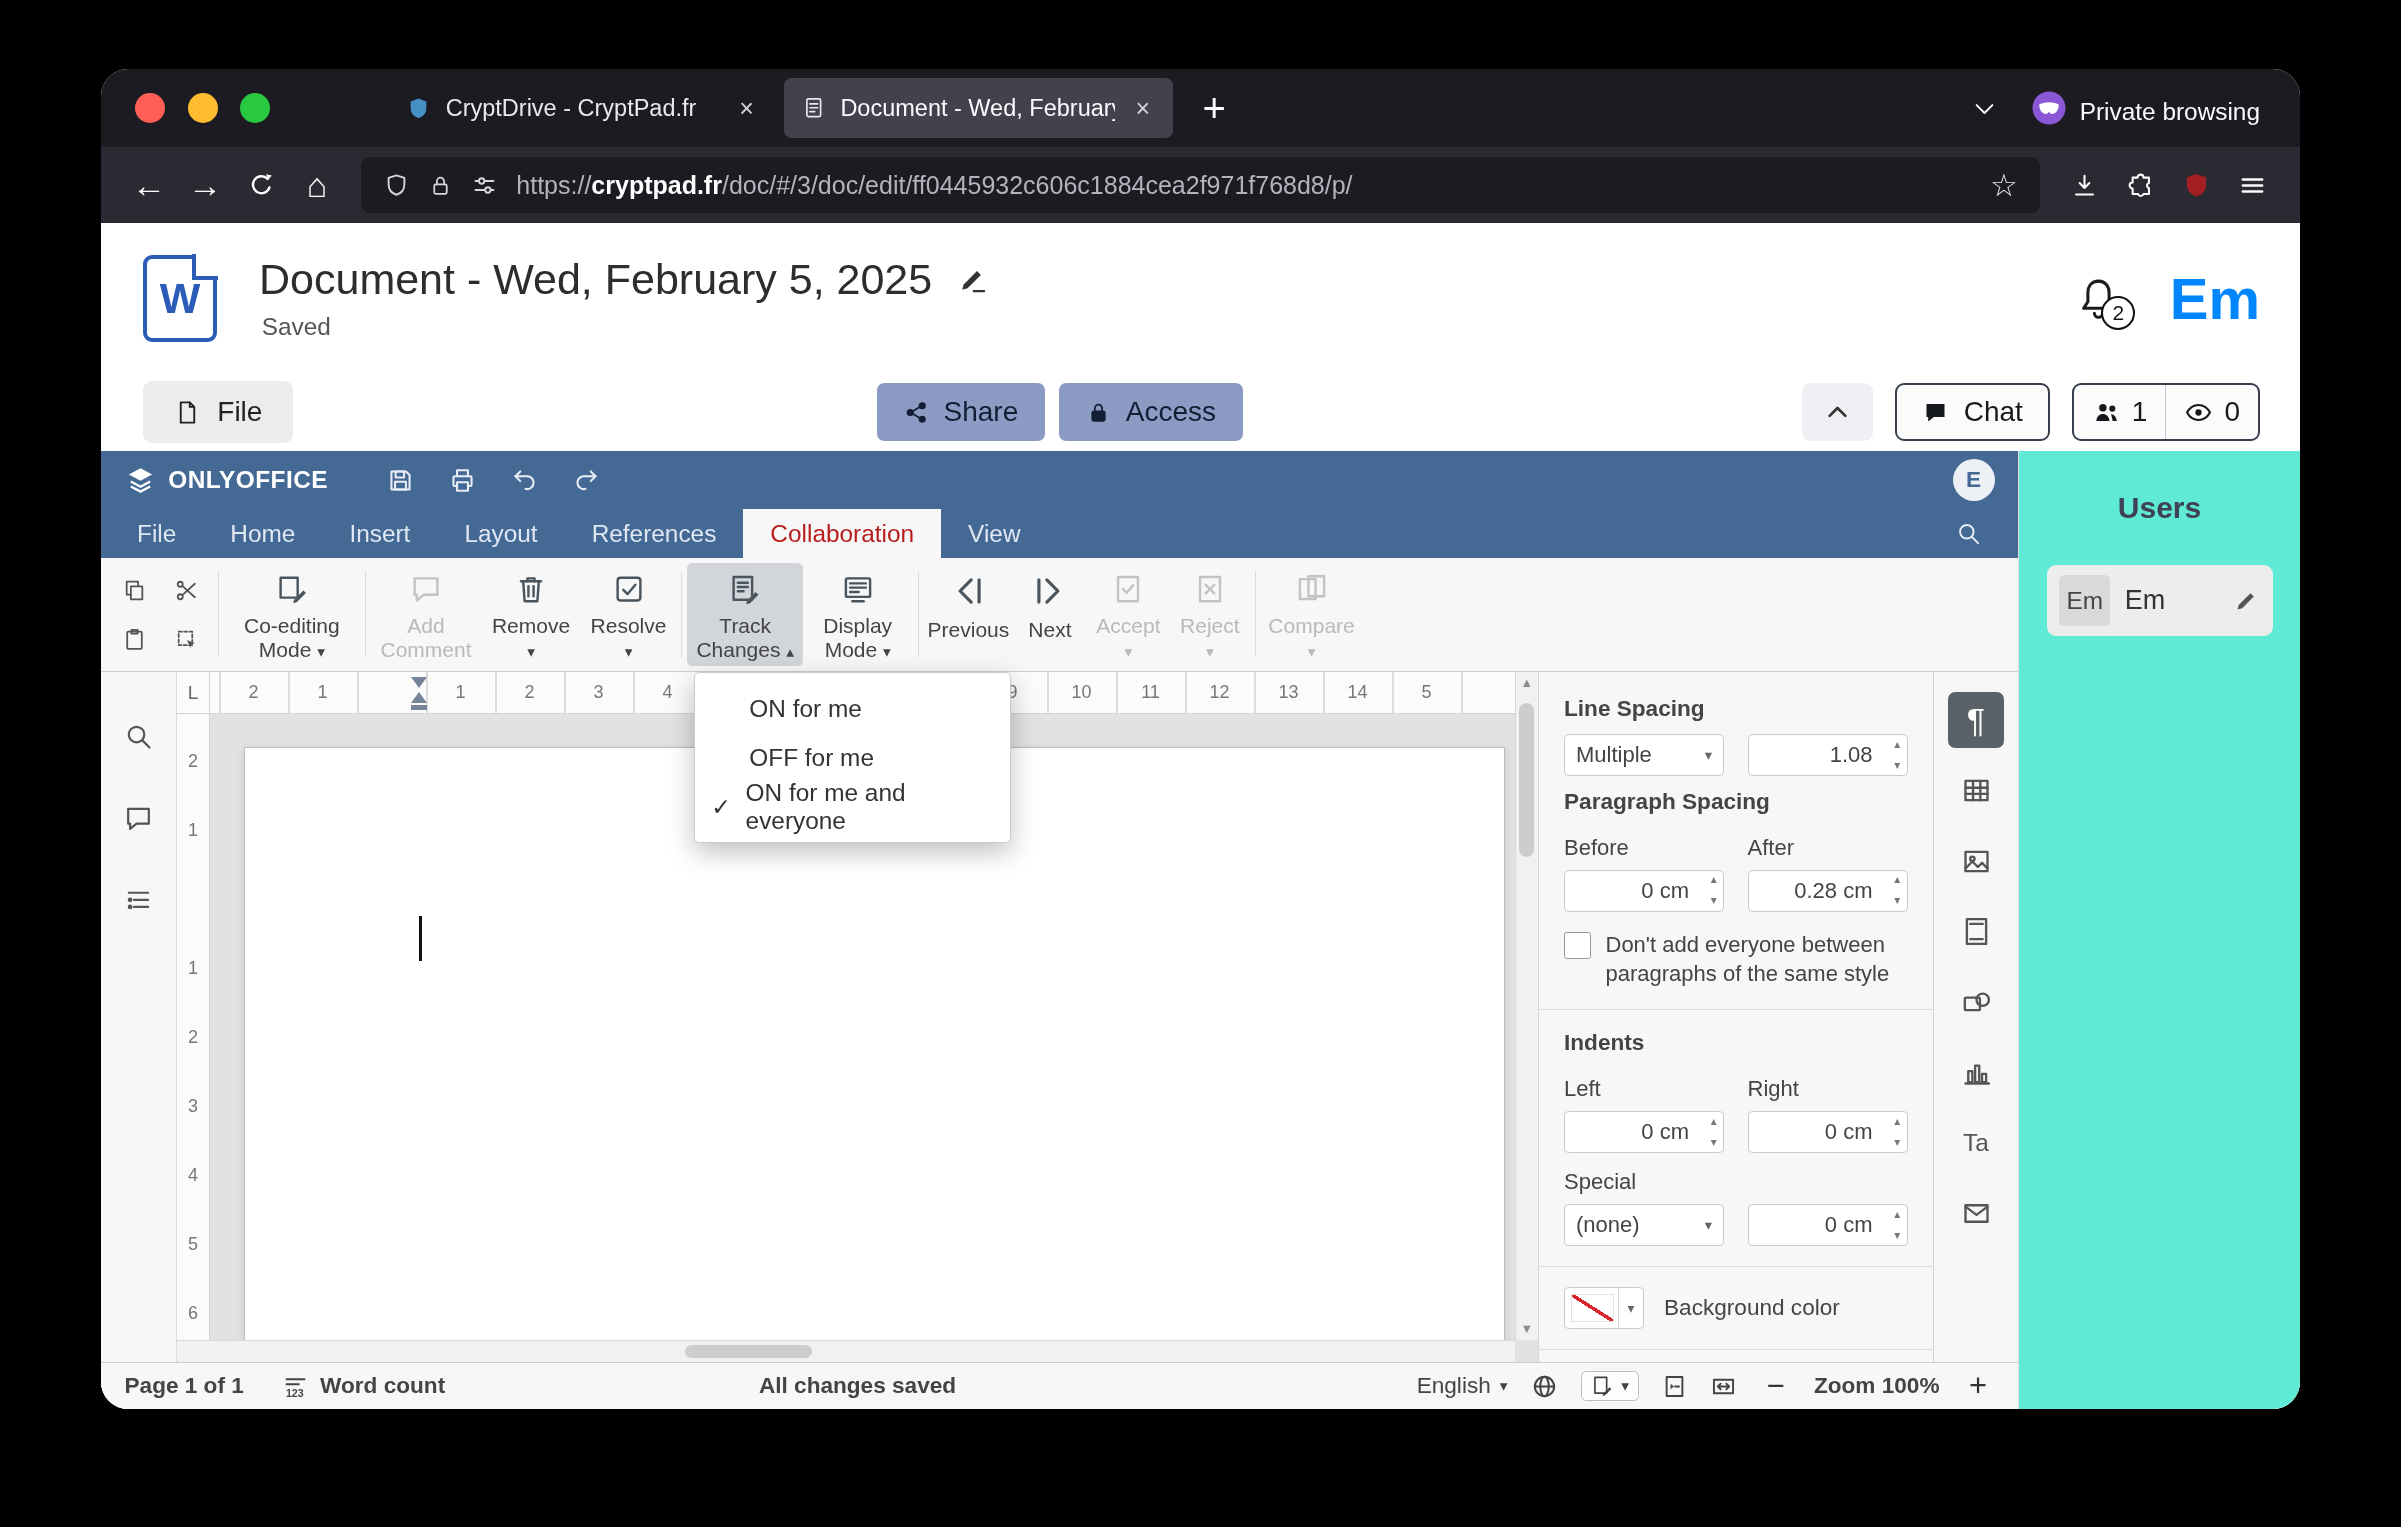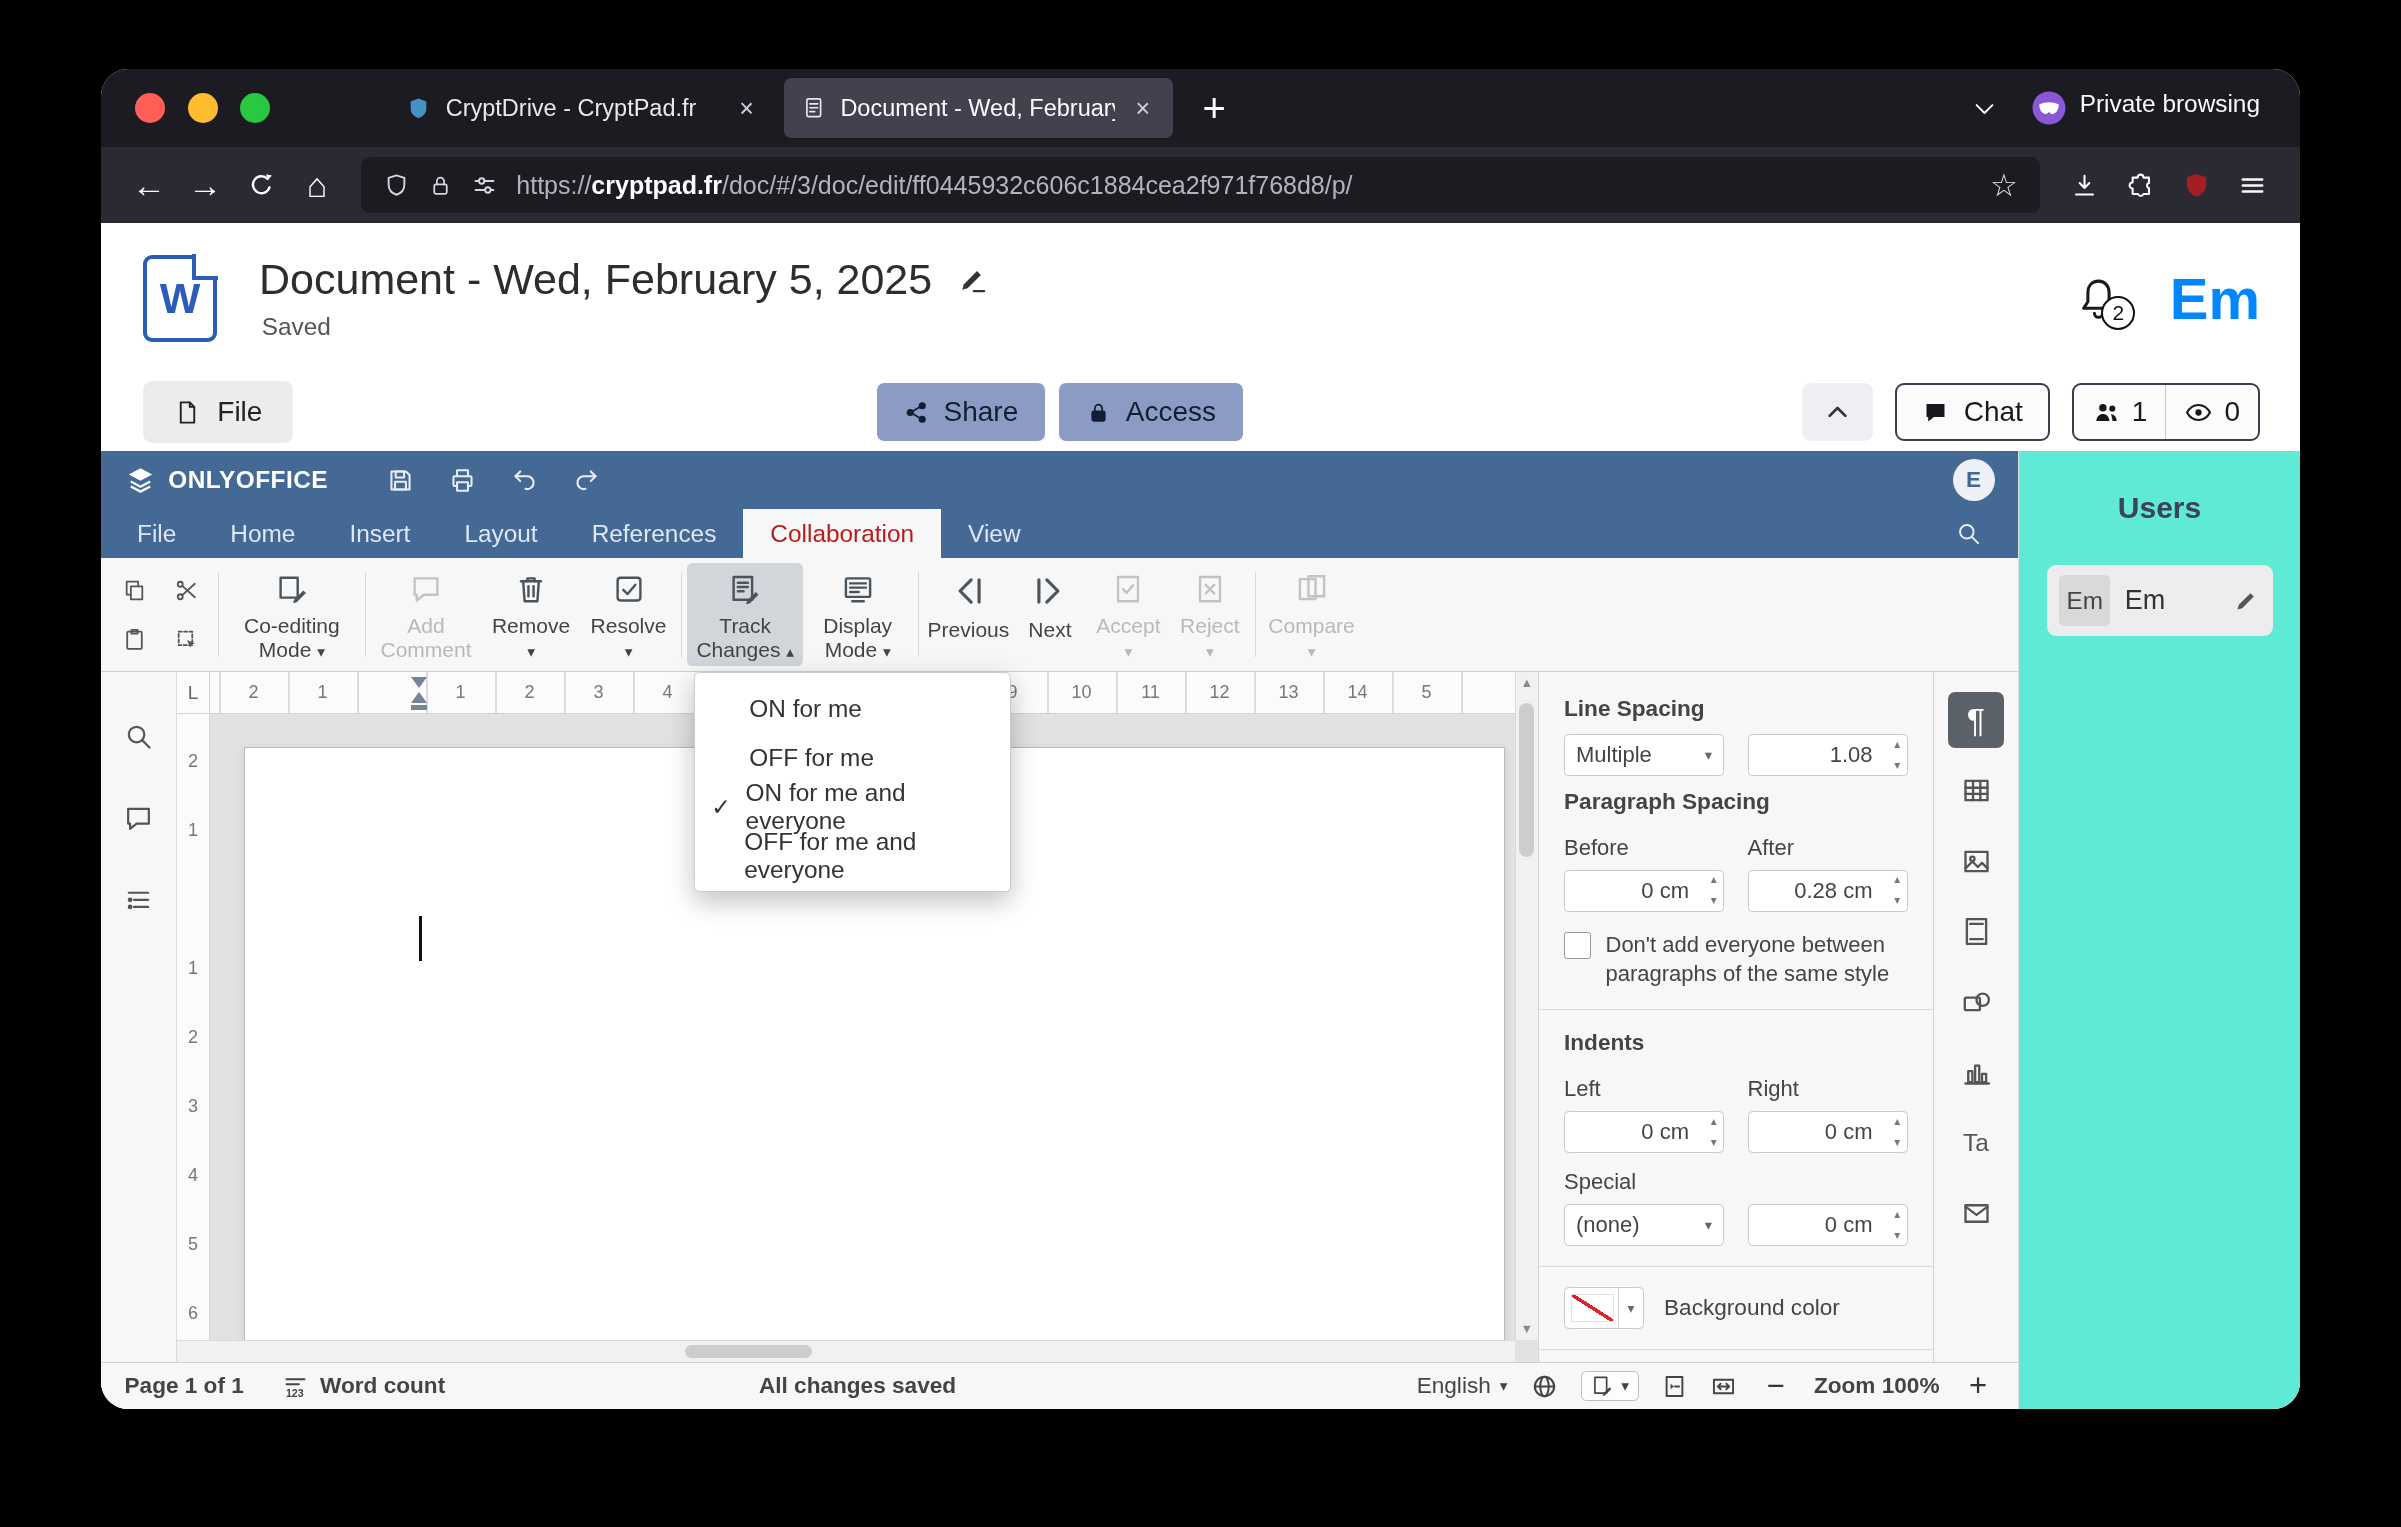--- a/index.html
+++ b/index.html
@@ -207,21 +207,21 @@
           <line x1="8" y1="16" x2="13" y2="16"></line>
         </svg>
       <span class="tab-title">Document - Wed, February 5, 2</span>
       <span class="tab-close">×</span>
     </div>
     <div class="newtab">+</div>
     <div class="tabbar-right">
       <svg class="svgi" width="27" height="27" viewBox="0 0 24 24">
           <path d="M5 9l7 7 7-7"></path>
         </svg>
-      <span style="display:flex;align-items:flex-start;gap:12.7px">
+      <span style="display:flex;align-items:flex-end;gap:12.7px">
         <svg width="36" height="36" viewBox="0 0 24 24">
             <circle cx="12" cy="12" r="11" fill="#8a57d6"></circle>
             <path d="M5.5 9.5q6.5-2.6 13 0c0 4.2-2.2 6.5-4.4 6.5-1 0-1.7-.8-2.1-1.6-.4.8-1.1 1.6-2.1 1.6-2.2 0-4.4-2.3-4.4-6.5z" fill="#fff"></path>
           </svg>
         <span>Private browsing</span>
       </span>
     </div>
   </div>
 
   <div class="navbar">
@@ -534,24 +534,20 @@
               <span class="tmcheck"></span>
               <span>ON for me</span>
             </div>
           <div class="tmitem">
               <span class="tmcheck"></span>
               <span>OFF for me</span>
             </div>
           <div class="tmitem">
               <span class="tmcheck">✓</span>
               <span>ON for me and everyone</span>
-            </div>
-          <div class="tmitem">
-              <span class="tmcheck"></span>
-              <span>OFF for me and everyone</span>
             </div>
         </div>
 
         <div class="workarea">
 
           <div class="leftstrip">
             <svg class="svgi" width="31" height="31" viewBox="0 0 24 24">
                 <circle cx="10.5" cy="10.5" r="6"></circle>
                 <line x1="15" y1="15" x2="20.5" y2="20.5"></line>
               </svg>

